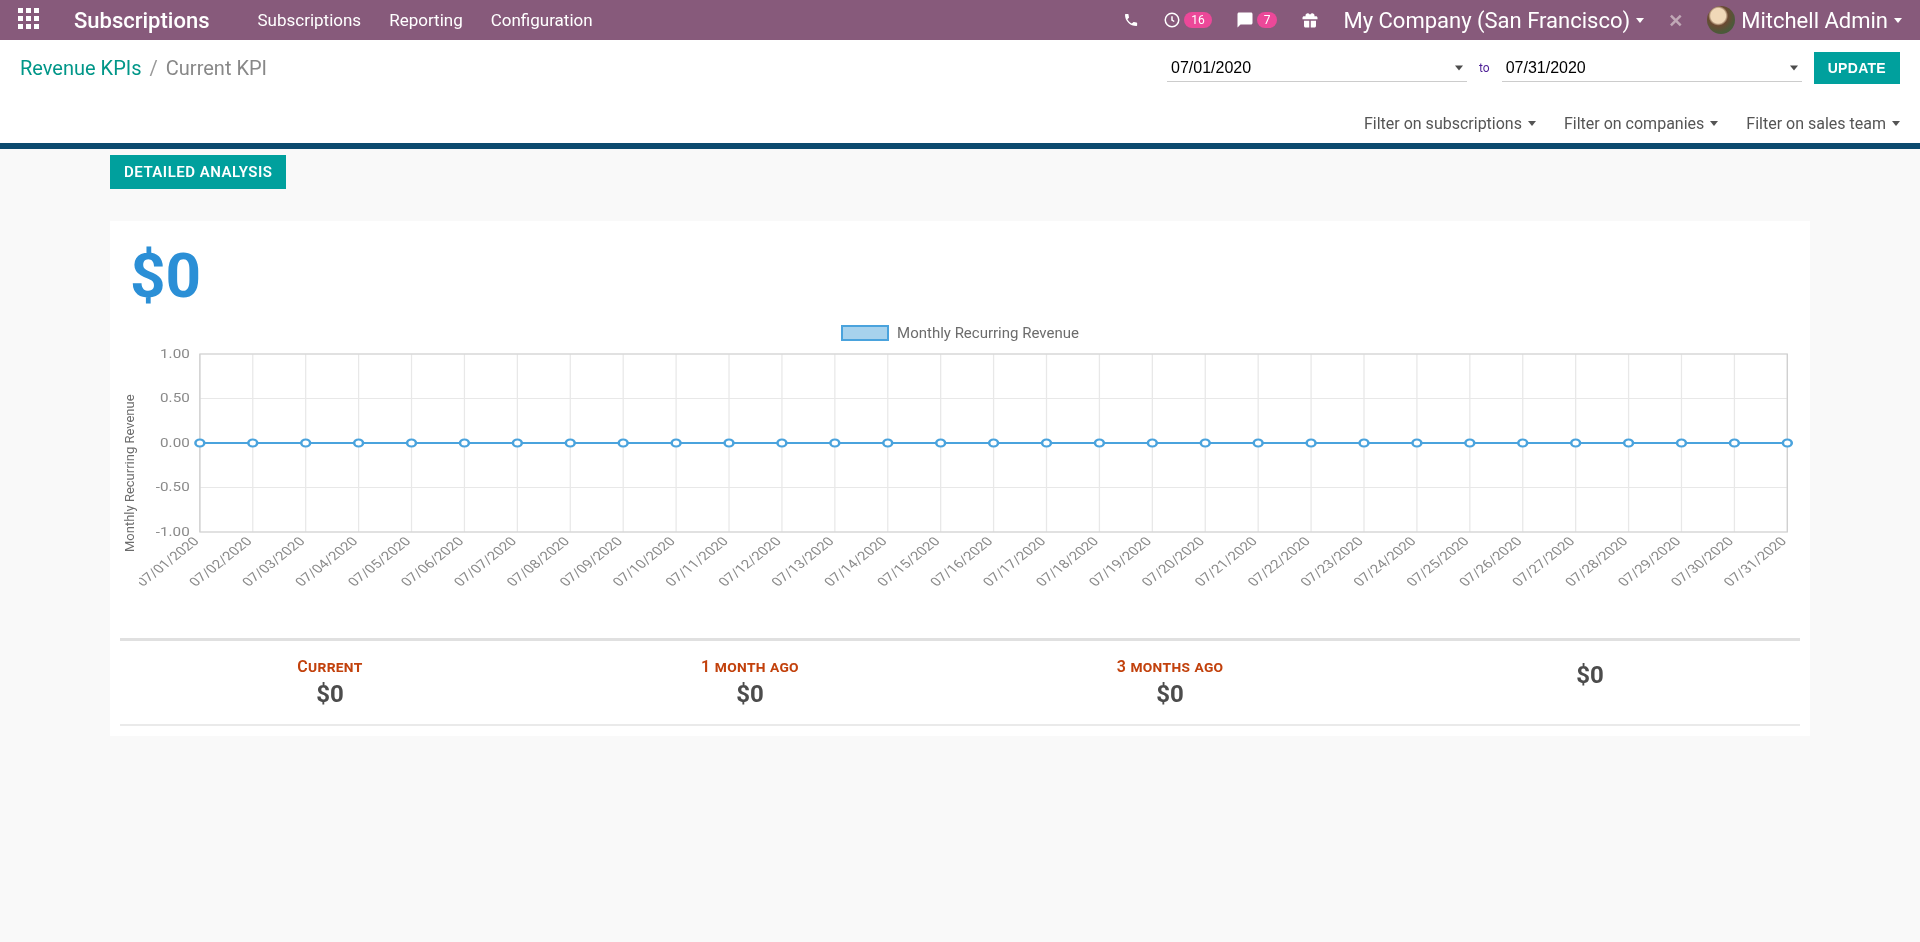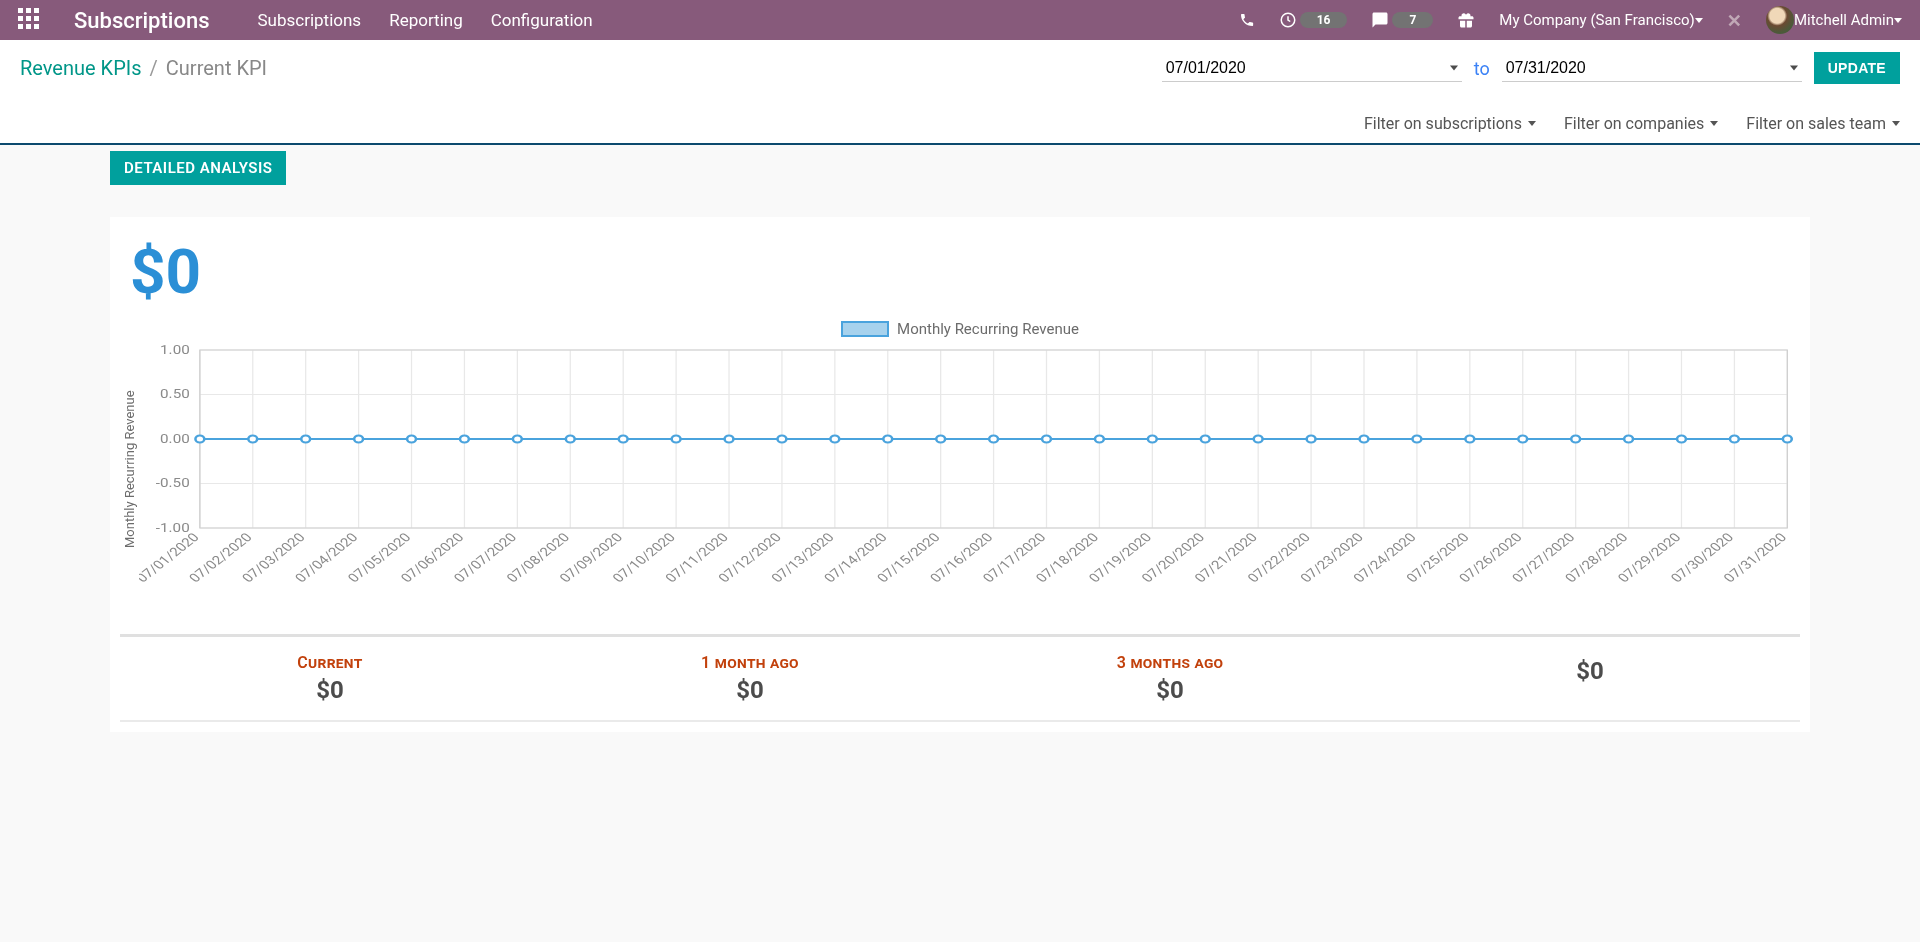--- a/index.html
+++ b/index.html
@@ -7,38 +7,38 @@
 
 
 .navbar { background: #875a7b; height: 40px; display: flex; align-items: center; padding: 0 18px; color: #fff; }
 .apps-icon { width: 24px; height: 24px; display: grid; grid-template-columns: repeat(3, 5px); grid-template-rows: repeat(3, 5px); gap: 3px; cursor: pointer; margin-right: 32px; }
 .apps-icon span { background: #fff; width: 5px; height: 5px; }
 .brand { font-size: 22px; font-weight: 500; margin-right: 48px; }
 .nav-links { display: flex; gap: 28px; }
 .nav-link { color: #fff; font-size: 17px; cursor: pointer; }
 .nav-right { margin-left: auto; display: flex; align-items: center; gap: 24px; }
 .tray-icon { position: relative; cursor: pointer; display: flex; align-items: center; }
-.badge { background: #737373; color: #fff; border-radius: 10px; padding: 1px 17px; font-size: 12px; font-weight: 700; margin-left: 3px; }
-.company-selector, .user-selector { display: flex; align-items: center; cursor: pointer; font-size: 15px; text-align: center; }
+.badge { background: #ec4899; color: #fff; border-radius: 10px; padding: 1px 7px; font-size: 12px; font-weight: 400; margin-left: 3px; }
+.company-selector, .user-selector { display: flex; align-items: center; gap: 6px; cursor: pointer; font-size: 22px; text-align: center; }
 .avatar { width: 28px; height: 28px; border-radius: 50%; background: radial-gradient(circle at 40% 35%, #f0d8b8 30%, #6b4a32 40%, #4a5a3a 70%); }
 .caret-down { width: 0; height: 0; border-left: 4px solid transparent; border-right: 4px solid transparent; border-top: 5px solid currentColor; }
 .x-icon { color: #c0a8b6; font-size: 18px; font-weight: bold; cursor: pointer; }
 
 
-.control-panel { background: #fff; border-bottom: 2px solid #0c4a6e; padding: 12px 20px 10px 20px; }
+.control-panel { background: #fff; border-bottom: 6px solid #0c4a6e; padding: 12px 20px 10px 20px; }
 .cp-row { display: flex; align-items: center; }
 .breadcrumb { display: flex; align-items: center; gap: 8px; font-size: 20px; }
 .bc-link { color: #009688; cursor: pointer; }
 .bc-sep { color: #999; }
 .bc-current { color: #888; }
 .cp-right { margin-left: auto; display: flex; align-items: center; gap: 12px; }
 .date-input { border: none; border-bottom: 1px solid #ccc; padding: 4px 20px 4px 4px; font-size: 16px; width: 300px; background: transparent; position: relative; }
 .date-wrap { position: relative; }
 .date-caret { position: absolute; right: 4px; top: 50%; transform: translateY(-50%); pointer-events: none; }
-.to-label { font-size: 18px; color: #3b82f6; }
+.to-label { font-size: 12px; color: #4c1d95; }
 .update-btn { background: #00a09d; color: #fff; border: none; padding: 8px 14px; font-size: 14px; font-weight: 600; letter-spacing: 0.3px; cursor: pointer; }
 .cp-filters { display: flex; gap: 28px; margin-top: 10px; margin-left: auto; justify-content: flex-end; }
 .filter-drop { display: flex; align-items: center; gap: 6px; font-size: 16px; color: #555; cursor: pointer; margin-top: 20px; }
 
 
 .content { padding: 0 110px 40px 110px; }
 .detail-badge { background: #00a09d; color: #fff; display: inline-block; padding: 8px 14px; font-size: 15px; font-weight: 600; letter-spacing: 0.5px; margin-top: 6px; }
 .card { background: #fff; margin-top: 32px; padding: 18px 10px 10px 10px; }
 .big-value { color: #2b8fd6; font-size: 62px; font-weight: 700; padding-left: 10px; }
 

